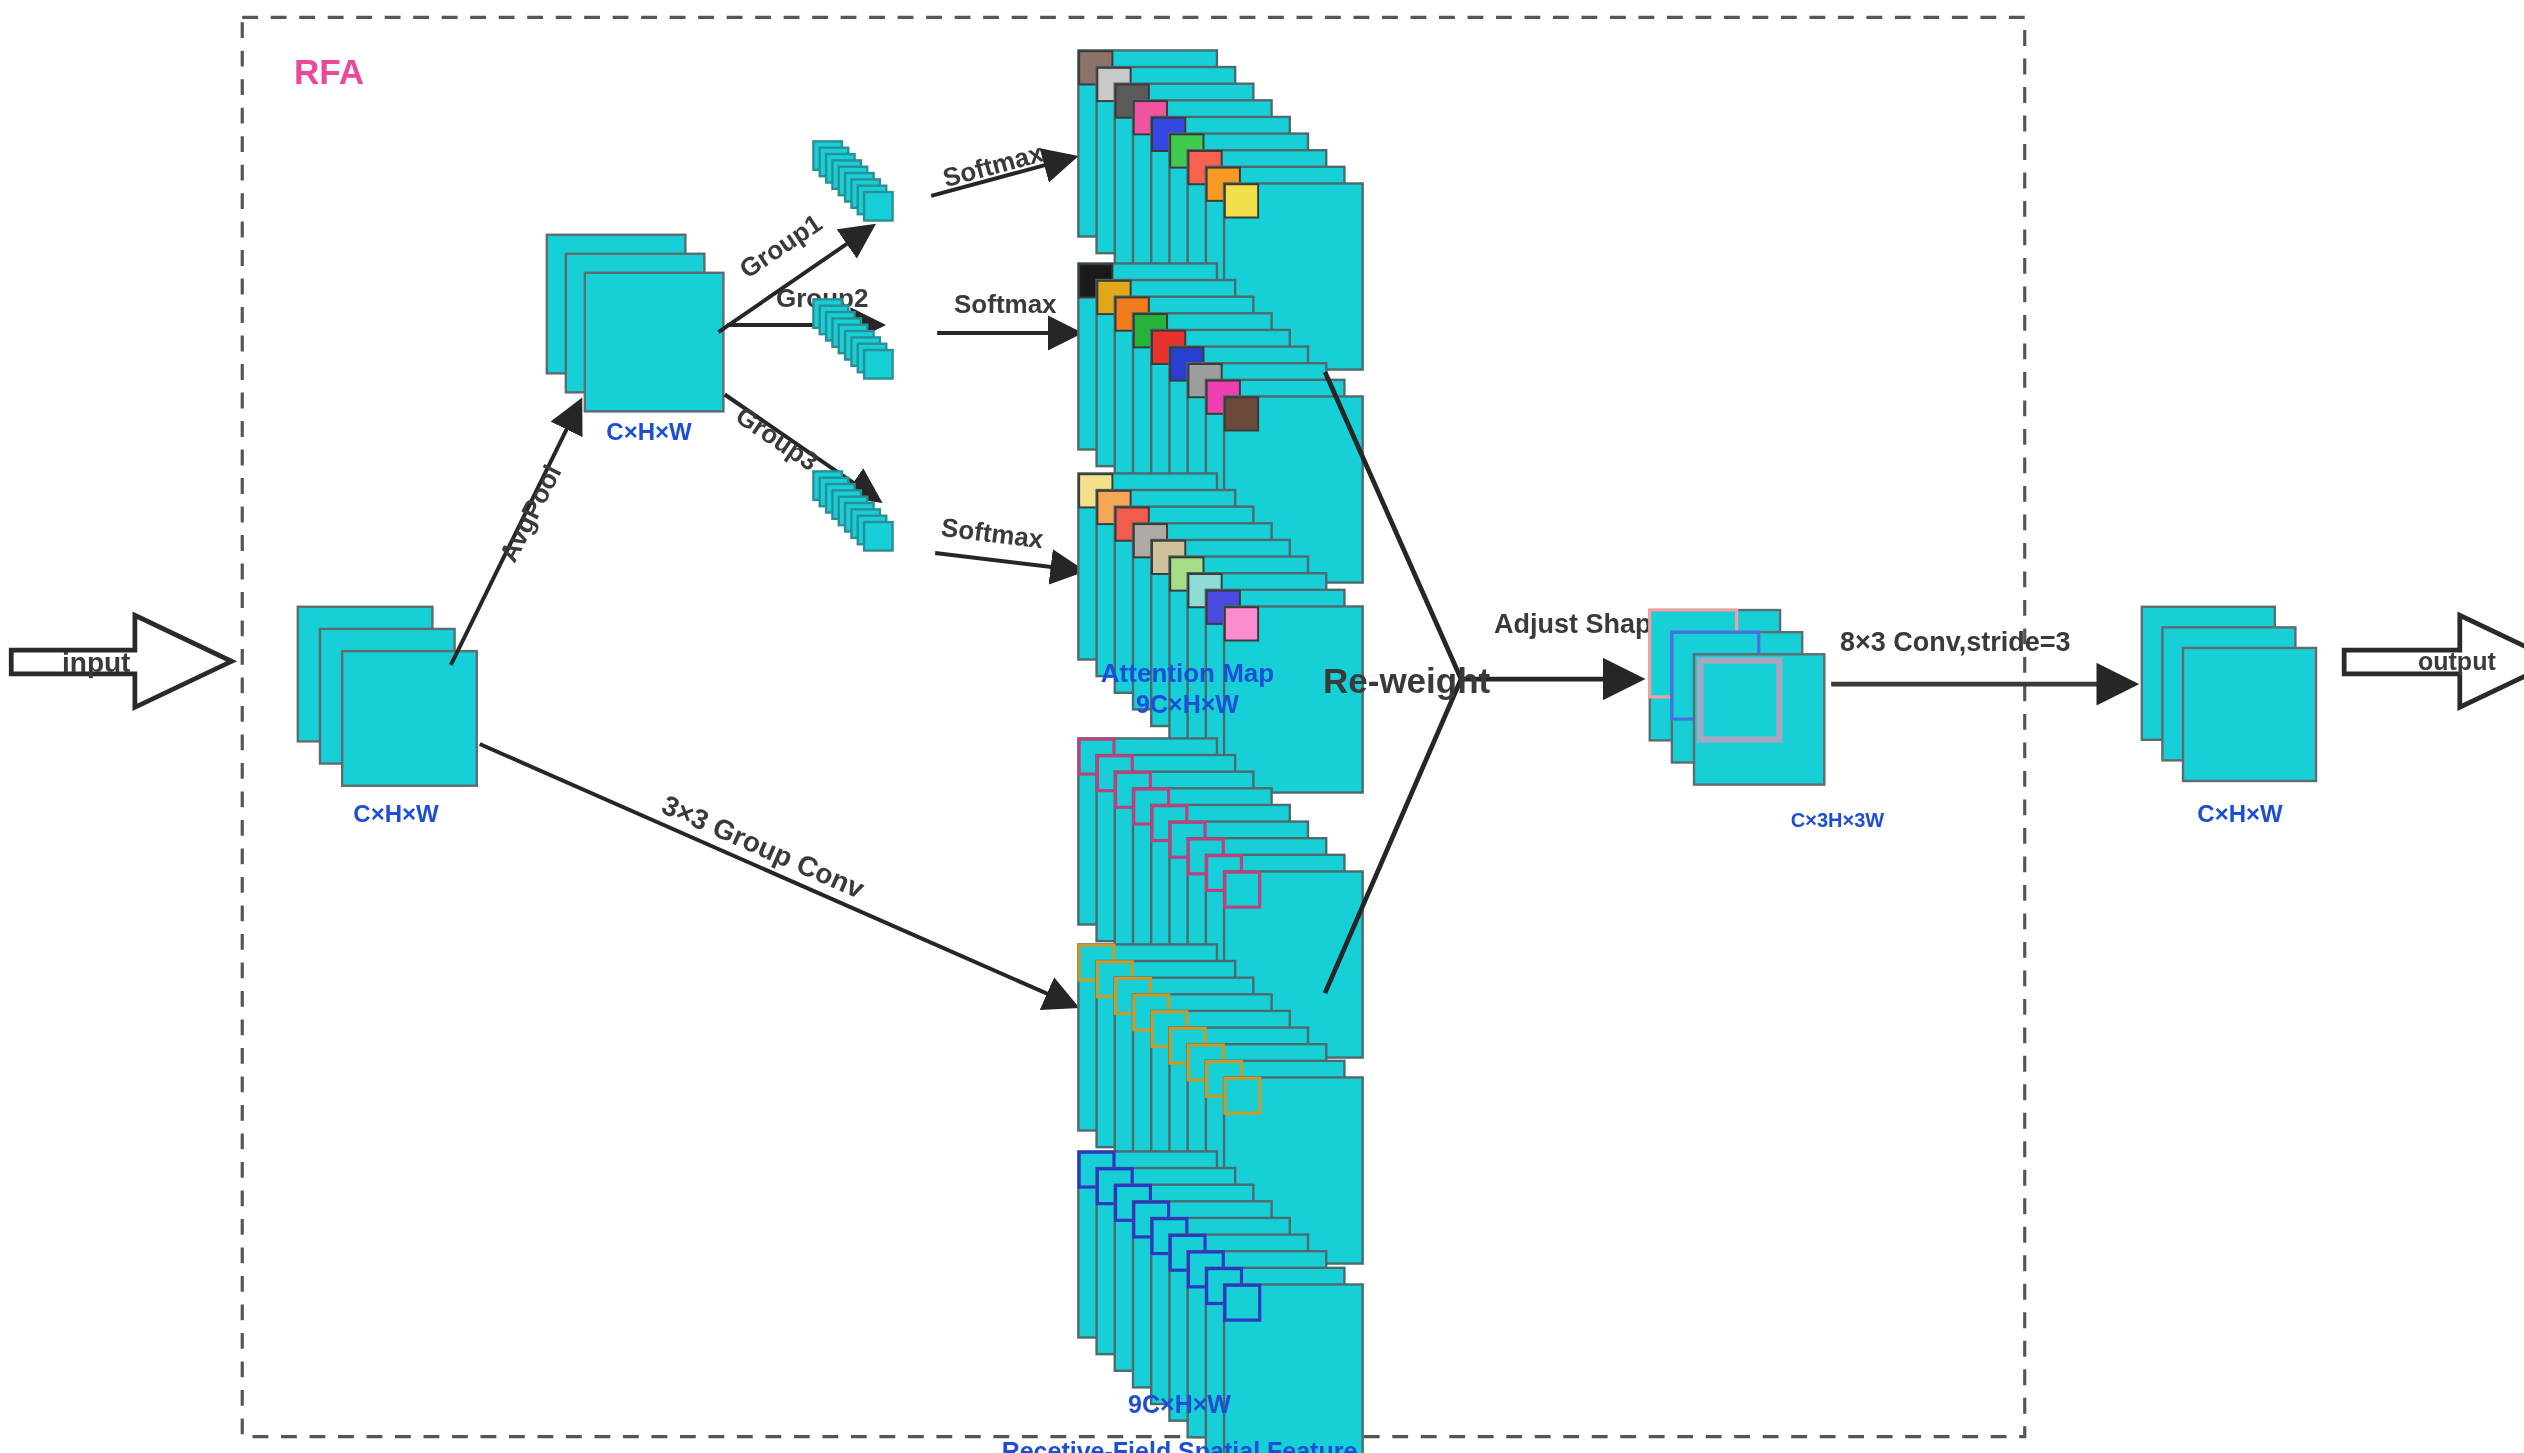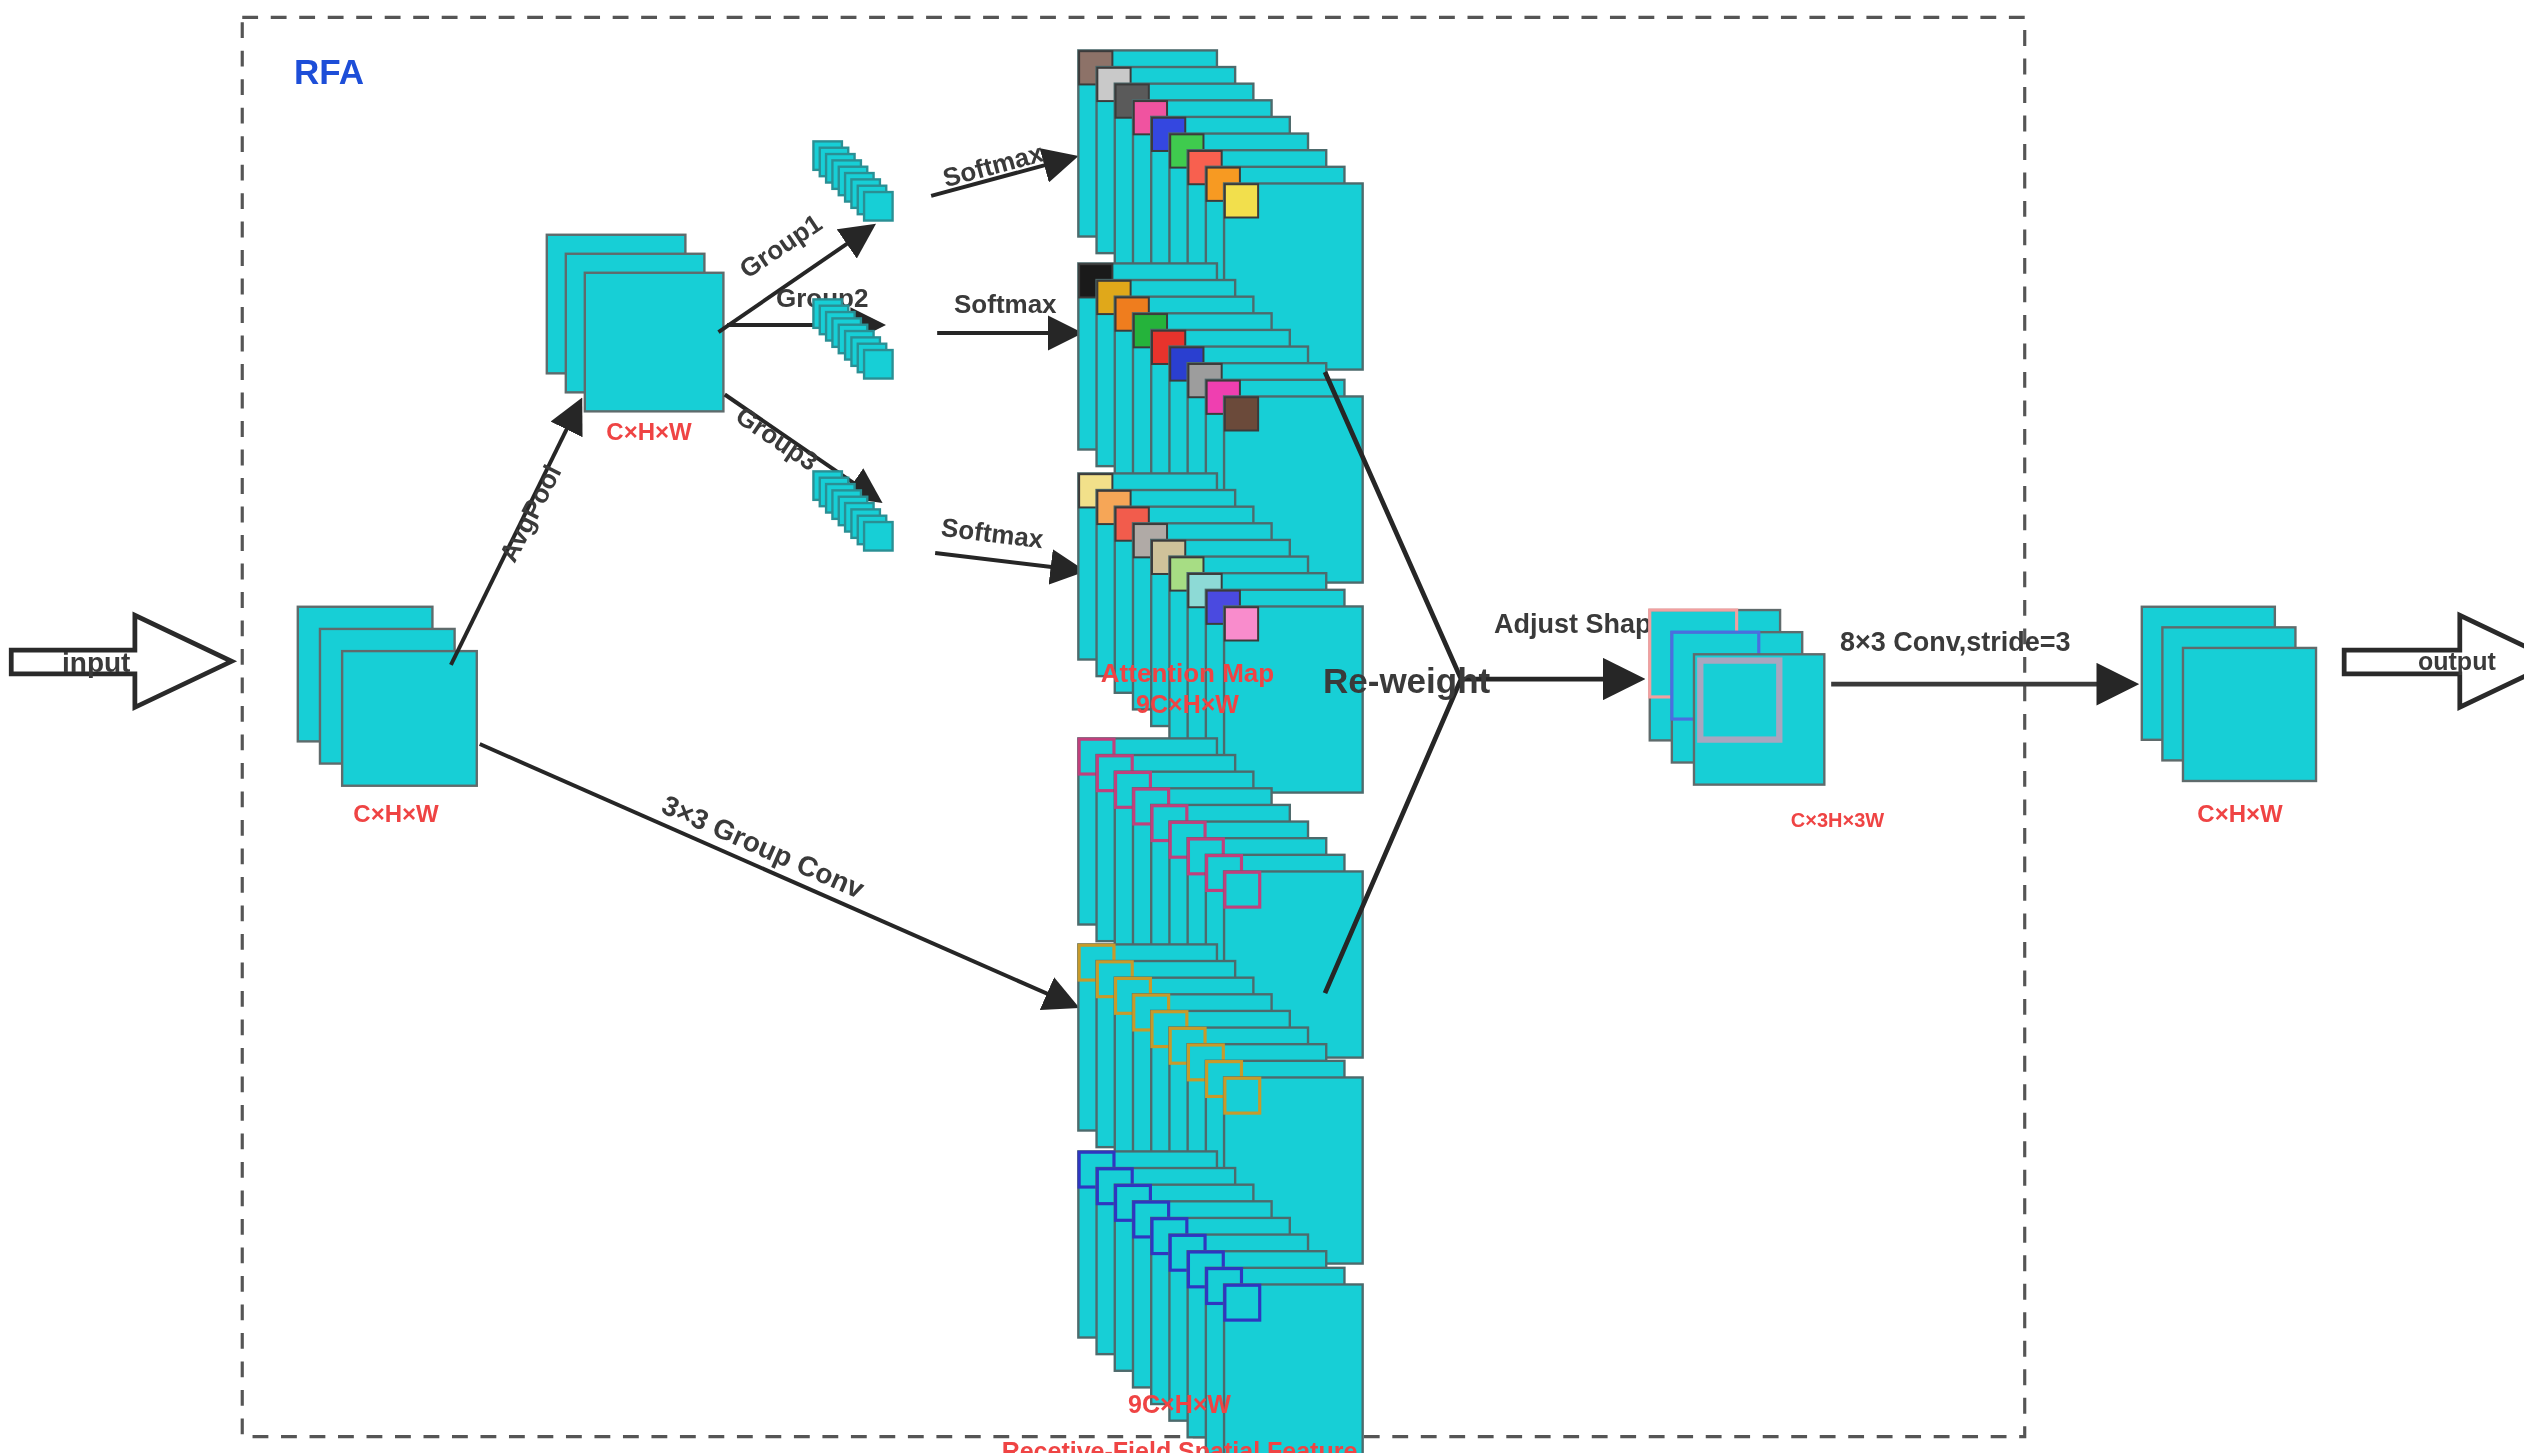--- a/index.html
+++ b/index.html
@@ -1,33 +1,33 @@
 <!DOCTYPE html>
 <html style="font-size:12.7px"><head>
 <meta charset="utf-8">
 <style>
   html,body{margin:0;padding:0;background:#ffffff;}
   body{font-family:"Liberation Sans","DejaVu Sans",sans-serif;}
   #root{position:relative;width:2525px;height:1454px;background:#ffffff;overflow:hidden;}
   .abs{position:absolute;}
   .lbl{position:absolute;color:#3a3a3a;font-weight:bold;white-space:nowrap;line-height:1;}
-  .dim{position:absolute;color:#ef4444;font-weight:bold;white-space:nowrap;line-height:1.12;text-align:center;}
+  .dim{position:absolute;color:#1d4ed8;font-weight:bold;white-space:nowrap;line-height:1.12;text-align:center;}
   svg{display:block;overflow:visible;}
   .rot{transform-origin:0 0;}
 </style>
 </head>
 <body>
 
 <div id="root">
 
   <svg class="abs" style="left:0;top:0;width:2525px;height:1454px;" viewBox="0 0 3190 1837" width="2525" height="1454">
     <rect x="306" y="22" width="2252" height="1793" fill="none" stroke="#555555" stroke-width="4" stroke-dasharray="20 16"></rect>
   </svg>
 
-  <div class="lbl" style="left:294px;top:54px;font-size:35px;color:#1d4ed8;">RFA</div>
+  <div class="lbl" style="left:294px;top:54px;font-size:35px;color:#ec4899;">RFA</div>
 
   <svg class="abs" style="left:8px;top:609px;width:230px;height:107px;" viewBox="0 0 290 135" width="230" height="107">
     <polygon points="4,52 160,52 160,8 282,66 160,124 160,82 4,82" fill="#ffffff" stroke="#2a2a2a" stroke-width="6" stroke-linejoin="miter"></polygon>
   </svg>
   <div class="lbl" style="left:62px;top:649px;font-size:28px;font-weight:bold;">input</div>
 
   <svg class="abs" style="left:293px;top:602px;width:206px;height:198px;" viewBox="0 0 260 250" width="206" height="198">
     <g>
       <rect x="6" y="6" width="170" height="170" fill="#17CFD6" stroke="#5f6b6c" stroke-width="3"></rect>
       <rect x="34" y="34" width="170" height="170" fill="#17CFD6" stroke="#5f6b6c" stroke-width="3"></rect>

